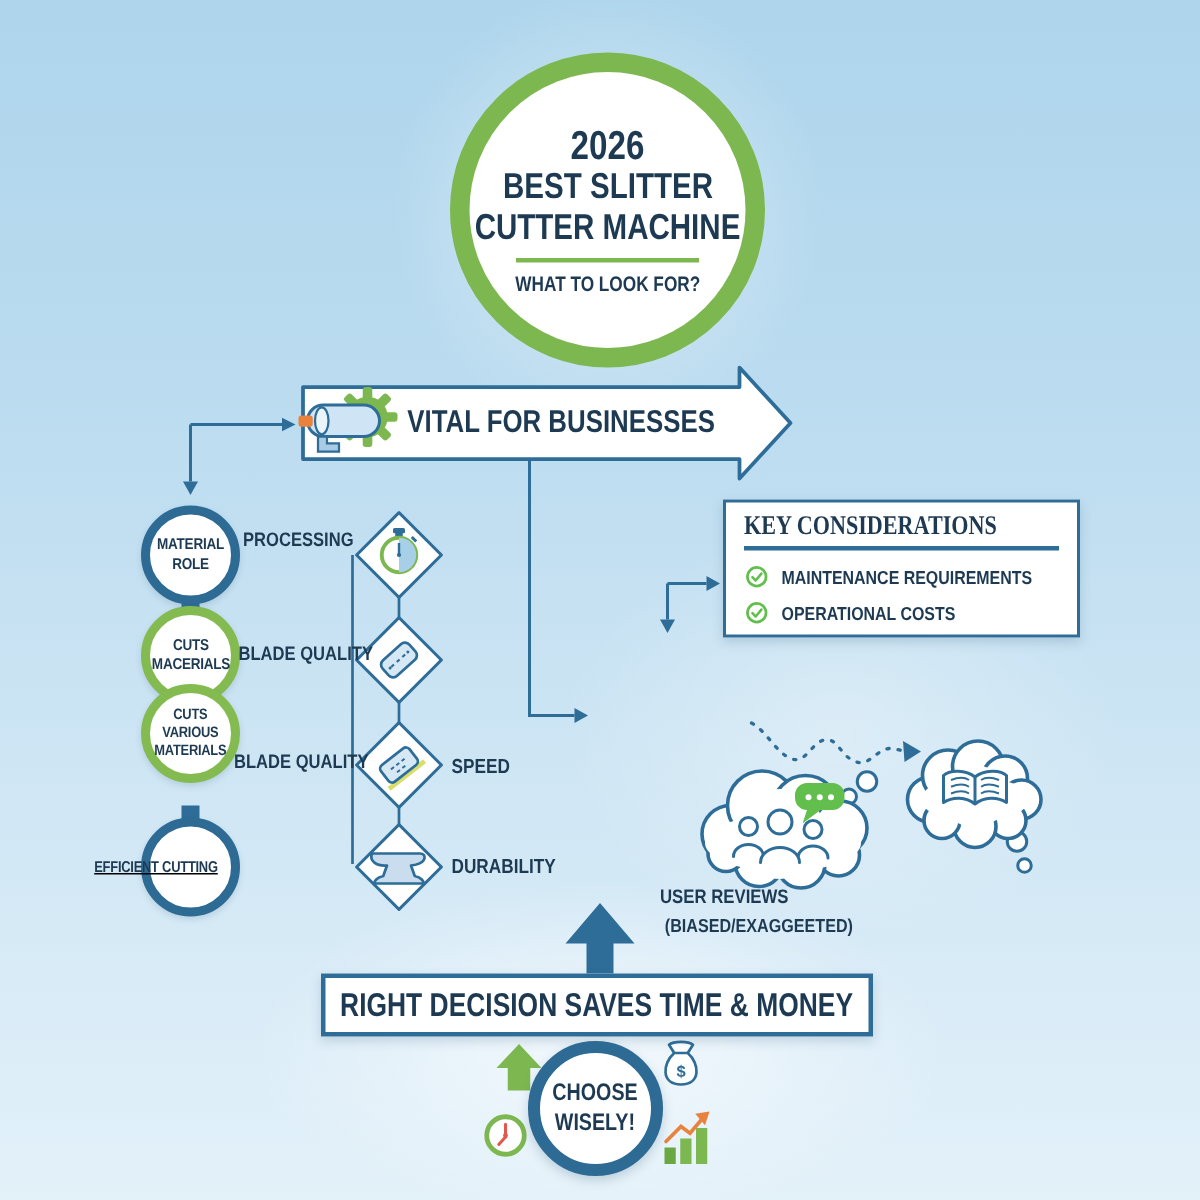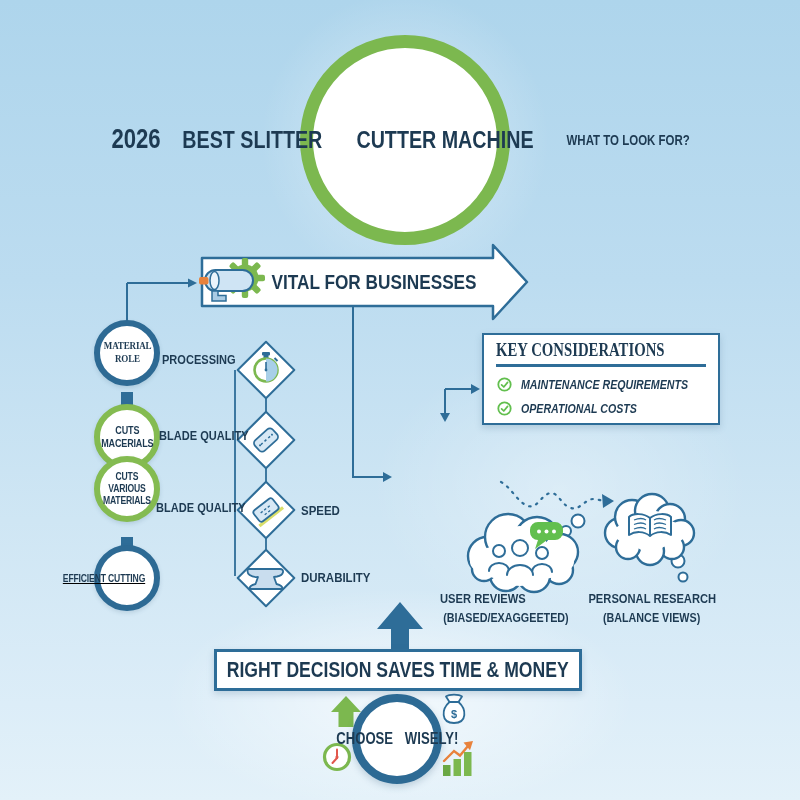--- a/index.html
+++ b/index.html
@@ -7,27 +7,27 @@
     position:relative;width:800px;height:800px;overflow:hidden;
     background:linear-gradient(180deg,#aed5ec 0%,#bcdcf0 35%,#cfe6f4 65%,#dcedf8 88%,#e3f1f9 100%);
     font-family:"Liberation Sans",sans-serif;
   }
   .abs{position:absolute;}
   .t{font-weight:700;color:#1d3a52;}
   .cond{display:inline-block;transform:scaleX(.82);white-space:nowrap;}
   .condW{display:inline-block;transform:scaleX(.86);}
   .condL{display:inline-block;transform:scaleX(.85);transform-origin:0 50%;white-space:nowrap;}
   .nowrapC{display:block;width:max-content;position:relative;left:50%;transform:translateX(-50%) scaleX(.82);white-space:nowrap;}
-  .ring{border-radius:50%;background:#fff;box-sizing:border-box;display:flex;flex-direction:row;align-items:center;justify-content:center;text-align:center;}
+  .ring{border-radius:50%;background:#fff;box-sizing:border-box;display:flex;flex-direction:column;align-items:center;justify-content:center;text-align:center;}
   .glow{border-radius:50%;z-index:0;}
   .z3{z-index:3;}
   .stepcirc{width:66px;height:66px;font-size:10.5px;line-height:1.2;letter-spacing:-.2px;box-shadow:0 2px 4px rgba(60,100,130,.18);}
   .sidelabel{font-size:13px;line-height:14px;z-index:3;}
   .whitebox{background:#fff;border:2.5px solid #2e6d98;box-sizing:border-box;box-shadow:0 3px 7px rgba(60,100,130,.22);}
-  .kc-row{display:flex;align-items:center;gap:9px;padding-left:13px;height:24px;font-style:italic;}
+  .kc-row{display:flex;align-items:center;gap:9px;padding-left:13px;height:24px;}
   .kc-row svg{flex:0 0 auto;}
 </style>
 </head>
 <body>
 
 <div class="canvas">
 
   <div class="abs glow" style="left:255px;top:-15px;width:300px;height:310px;background:radial-gradient(ellipse at center,rgba(255,255,255,.45),rgba(255,255,255,0) 68%);"></div>
   <div class="abs glow" style="left:370px;top:350px;width:380px;height:280px;background:radial-gradient(ellipse at center,rgba(255,255,255,.30),rgba(255,255,255,0) 70%);"></div>
   <div class="abs glow" style="left:170px;top:590px;width:460px;height:220px;background:radial-gradient(ellipse at center,rgba(255,255,255,.65),rgba(255,255,255,0) 72%);"></div>
@@ -205,21 +205,21 @@
       <rect x="21" y="-24" width="7.5" height="24" fill="#7cb84f"></rect>
       <path d="M1 -15 L11 -25 L17 -20.5 L25 -30" stroke="#e8823c" stroke-width="2.4" fill="none" stroke-linecap="round"></path>
       <polygon points="20.5,-33.5 30,-35 27,-25.8" fill="#e8823c"></polygon>
     </g>
   </svg>
 
   <div class="abs z3" style="left:258px;top:260px;width:232px;height:44px;display:flex;align-items:center;justify-content:center;">
     <span class="t cond" style="font-size:21px;">VITAL FOR BUSINESSES</span>
   </div>
 
-  <div class="abs ring stepcirc z3" style="left:94px;top:320px;border:6px solid #2d6a94;font-family:Liberation Serif, serif;">
+  <div class="abs ring stepcirc z3" style="left:94px;top:337px;border:6px solid #2d6a94;">
     <span class="t condW">MATERIAL ROLE</span>
   </div>
   <div class="abs ring stepcirc z3" style="left:94px;top:404px;border:6px solid #84bb51;">
     <span class="t condW">CUTS MACERIALS</span>
   </div>
   <div class="abs ring stepcirc z3" style="left:94px;top:456px;border:6px solid #84bb51;font-size:10px;">
     <span class="t condW">CUTS VARIOUS MATERIALS</span>
   </div>
   <div class="abs ring stepcirc z3" style="left:94px;top:545px;border:6px solid #2d6a94;overflow:visible;text-decoration:underline;">
     <span class="t nowrapC" style="font-size:10.5px;">EFFICIENT CUTTING</span>
@@ -261,24 +261,20 @@
       </svg>
       <span class="t condL" style="font-size:12.5px;">OPERATIONAL COSTS</span>
     </div>
   </div>
 
 
   <div class="abs z3" style="left:433px;top:589px;width:170px;text-align:left;line-height:1.18;">
     <span class="t condW" style="font-size:13px;">USER REVIEWS</span><br>
     <span class="t condW" style="font-size:12.5px;">(BIASED/EXAGGEETED)</span>
   </div>
-  <div class="abs z3" style="left:567px;top:589px;width:170px;text-align:center;line-height:1.18;">
-    <span class="t condW" style="font-size:13px;">PERSONAL RESEARCH</span><br>
-    <span class="t condW" style="font-size:12.5px;">(BALANCE VIEWS)</span>
-  </div>
 
   <div class="abs whitebox z3" style="left:214px;top:649px;width:368px;height:42px;border-width:3px;display:flex;align-items:center;justify-content:center;">
     <span class="t" style="font-size:22px;display:inline-block;transform:scaleX(.8);white-space:nowrap;">RIGHT DECISION SAVES TIME &amp; MONEY</span>
   </div>
 
   <div class="abs ring z3" style="left:352px;top:694px;width:90px;height:90px;border:8px solid #2d6a94;box-shadow:0 3px 7px rgba(60,100,130,.25);">
     <span class="t cond" style="font-size:16px;line-height:1.25;">CHOOSE</span>
     <span class="t cond" style="font-size:16px;line-height:1.25;">WISELY!</span>
   </div>
 

